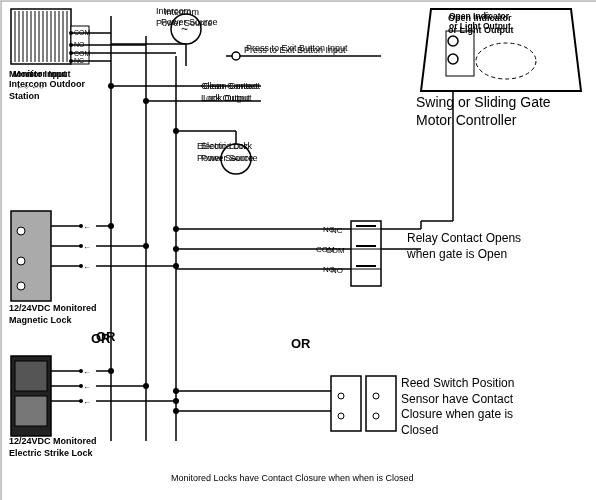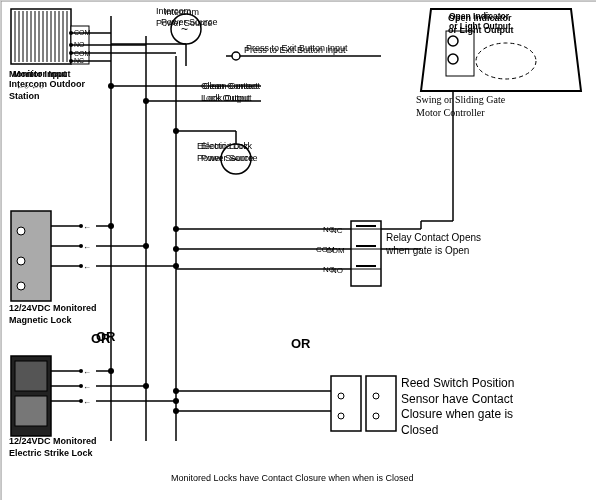--- a/index.html
+++ b/index.html
@@ -232,28 +232,28 @@
   <div class="label" style="left:243px; top:44px; font-size:9px;">Press to Exit Button Input</div>
   <div class="label" style="left:200px; top:80px; font-size:9px; white-space:pre-line;">Clean Contact
 Lock Output</div>
   <div class="label" style="left:196px; top:140px; font-size:9px; white-space:pre-line;">Electric Lock
 Power Source</div>
   <div class="label" style="left:8px; top:302px; font-size:9px; font-weight:bold; white-space:pre-line;">12/24VDC Monitored
 Magnetic Lock</div>
   <div class="label" style="left:90px; top:330px; font-size:13px; font-weight:bold;">OR</div>
   <div class="label" style="left:8px; top:435px; font-size:9px; font-weight:bold; white-space:pre-line;">12/24VDC Monitored
 Electric Strike Lock</div>
-  <div class="label" style="left:385px; top:230px; font-size:10px; white-space:pre-line;">Relay Contact Opens
+  <div class="label" style="left:406px; top:230px; font-size:12px; white-space:pre-line;">Relay Contact Opens
 when gate is Open</div>
   <div class="label" style="left:290px; top:335px; font-size:13px; font-weight:bold;">OR</div>
   <div class="label" style="left:400px; top:375px; font-size:12px; white-space:pre-line;">Reed Switch Position
 Sensor have Contact
 Closure when gate is
 Closed</div>
   <div class="label" style="left:447px; top:12px; font-size:9px; font-weight:bold; white-space:pre-line;">Open Indicator
 or Light Output</div>
-  <div class="label" style="left:415px; top:92px; font-size:10px; white-space:pre-line;font-family:Liberation Serif, serif;">Swing or Sliding Gate
+  <div class="label" style="left:415px; top:92px; font-size:14px; white-space:pre-line;">Swing or Sliding Gate
 Motor Controller</div>
   <div class="label" style="left:170px; top:472px; font-size:9px;">Monitored Locks have Contact Closure when when is Closed</div>
   <div class="label" style="left:322px; top:224px; font-size:8px;">NC</div>
   <div class="label" style="left:315px; top:244px; font-size:8px;">COM</div>
   <div class="label" style="left:322px; top:264px; font-size:8px;">NO</div>
 </div>
 
 </body></html>

